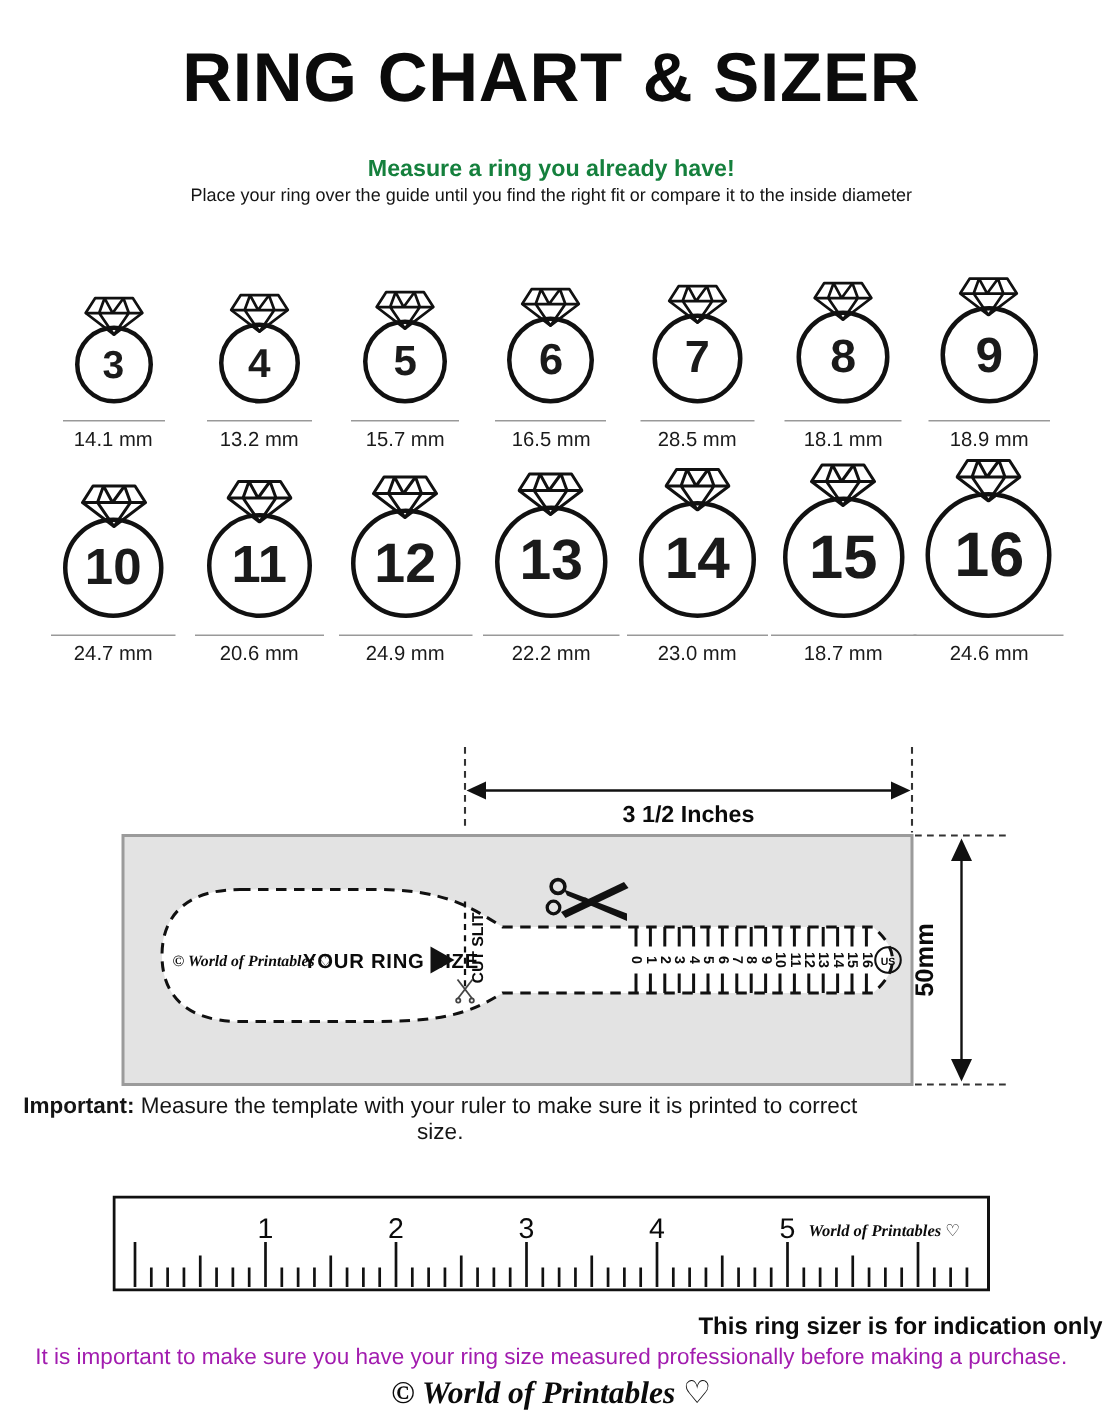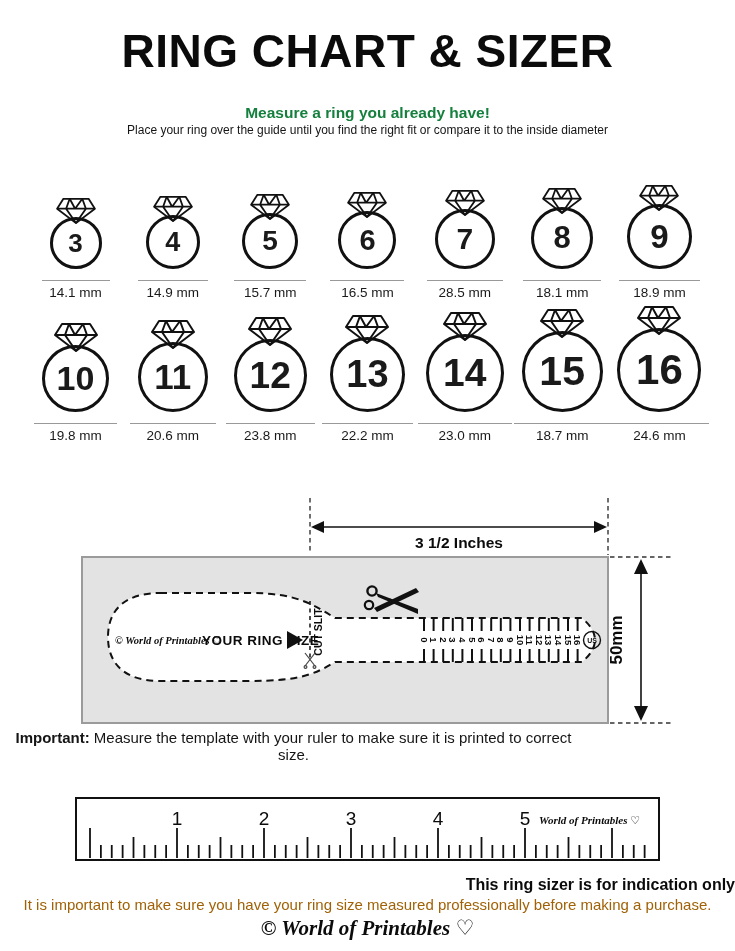--- a/index.html
+++ b/index.html
@@ -50,21 +50,21 @@
   .important-line b{font-weight:bold;}
   
   #ruler-svg{position:absolute;left:75px;top:797px;}
   
   .footer-heading{
     position:absolute;top:876px;left:0;width:735px;text-align:right;
     font-size:16px;font-weight:bold;color:#0b0b0b;
   }
   .footer-text{
     position:absolute;top:896px;left:0;width:735px;text-align:center;
-    font-size:15px;color:#a16207;
+    font-size:15px;color:#a21caf;
   }
   .footer-brand{
     position:absolute;top:915px;left:0;width:735px;text-align:center;
     font-size:21px;font-style:italic;font-weight:bold;
     font-family:"Liberation Serif","DejaVu Serif",serif;color:#0b0b0b;
   }
   .script{font-family:"Liberation Serif","DejaVu Serif",serif;font-style:italic;}
 </style>
 </head>
 <body>
@@ -87,21 +87,21 @@
     </div>
     <div class="ring-cell">
       <div class="diamond"><svg width="40" height="27" viewBox="0 0 44 30">
           <g fill="none" stroke="#111" stroke-width="2" stroke-linejoin="round">
             <path d="M8 2 L36 2 L43 13 L22 29 L1 13 Z"></path>
             <path d="M1 13 H43 M15 2 L11 13 M15 2 L21 13 M29 2 L21 13 M29 2 L33 13 M11 13 L22 29 M33 13 L22 29"></path>
           </g>
         </svg></div>
       <div class="ring-circle" style="width: 54px; height: 54px; font-size: 27px;">4</div>
       <div class="ring-line" style="width: 70px;"></div>
-      <div class="ring-mm">14.9 mm</div>
+      <div class="ring-mm">13.2 mm</div>
     </div>
     <div class="ring-cell">
       <div class="diamond"><svg width="40" height="27" viewBox="0 0 44 30">
           <g fill="none" stroke="#111" stroke-width="2" stroke-linejoin="round">
             <path d="M8 2 L36 2 L43 13 L22 29 L1 13 Z"></path>
             <path d="M1 13 H43 M15 2 L11 13 M15 2 L21 13 M29 2 L21 13 M29 2 L33 13 M11 13 L22 29 M33 13 L22 29"></path>
           </g>
         </svg></div>
       <div class="ring-circle" style="width: 56px; height: 56px; font-size: 28px;">5</div>
       <div class="ring-line" style="width: 72px;"></div>
@@ -155,21 +155,21 @@
 <div class="ring-row" id="ring-row-1">
     <div class="ring-cell">
       <div class="diamond"><svg width="44" height="30" viewBox="0 0 44 30">
           <g fill="none" stroke="#111" stroke-width="2" stroke-linejoin="round">
             <path d="M8 2 L36 2 L43 13 L22 29 L1 13 Z"></path>
             <path d="M1 13 H43 M15 2 L11 13 M15 2 L21 13 M29 2 L21 13 M29 2 L33 13 M11 13 L22 29 M33 13 L22 29"></path>
           </g>
         </svg></div>
       <div class="ring-circle" style="width: 67px; height: 67px; font-size: 34px;">10</div>
       <div class="ring-line" style="width: 83px;"></div>
-      <div class="ring-mm">19.8 mm</div>
+      <div class="ring-mm">24.7 mm</div>
     </div>
     <div class="ring-cell">
       <div class="diamond"><svg width="44" height="30" viewBox="0 0 44 30">
           <g fill="none" stroke="#111" stroke-width="2" stroke-linejoin="round">
             <path d="M8 2 L36 2 L43 13 L22 29 L1 13 Z"></path>
             <path d="M1 13 H43 M15 2 L11 13 M15 2 L21 13 M29 2 L21 13 M29 2 L33 13 M11 13 L22 29 M33 13 L22 29"></path>
           </g>
         </svg></div>
       <div class="ring-circle" style="width: 70px; height: 70px; font-size: 35px;">11</div>
       <div class="ring-line" style="width: 86px;"></div>
@@ -177,21 +177,21 @@
     </div>
     <div class="ring-cell">
       <div class="diamond"><svg width="44" height="30" viewBox="0 0 44 30">
           <g fill="none" stroke="#111" stroke-width="2" stroke-linejoin="round">
             <path d="M8 2 L36 2 L43 13 L22 29 L1 13 Z"></path>
             <path d="M1 13 H43 M15 2 L11 13 M15 2 L21 13 M29 2 L21 13 M29 2 L33 13 M11 13 L22 29 M33 13 L22 29"></path>
           </g>
         </svg></div>
       <div class="ring-circle" style="width: 73px; height: 73px; font-size: 37px;">12</div>
       <div class="ring-line" style="width: 89px;"></div>
-      <div class="ring-mm">23.8 mm</div>
+      <div class="ring-mm">24.9 mm</div>
     </div>
     <div class="ring-cell">
       <div class="diamond"><svg width="44" height="30" viewBox="0 0 44 30">
           <g fill="none" stroke="#111" stroke-width="2" stroke-linejoin="round">
             <path d="M8 2 L36 2 L43 13 L22 29 L1 13 Z"></path>
             <path d="M1 13 H43 M15 2 L11 13 M15 2 L21 13 M29 2 L21 13 M29 2 L33 13 M11 13 L22 29 M33 13 L22 29"></path>
           </g>
         </svg></div>
       <div class="ring-circle" style="width: 75px; height: 75px; font-size: 38px;">13</div>
       <div class="ring-line" style="width: 91px;"></div>

